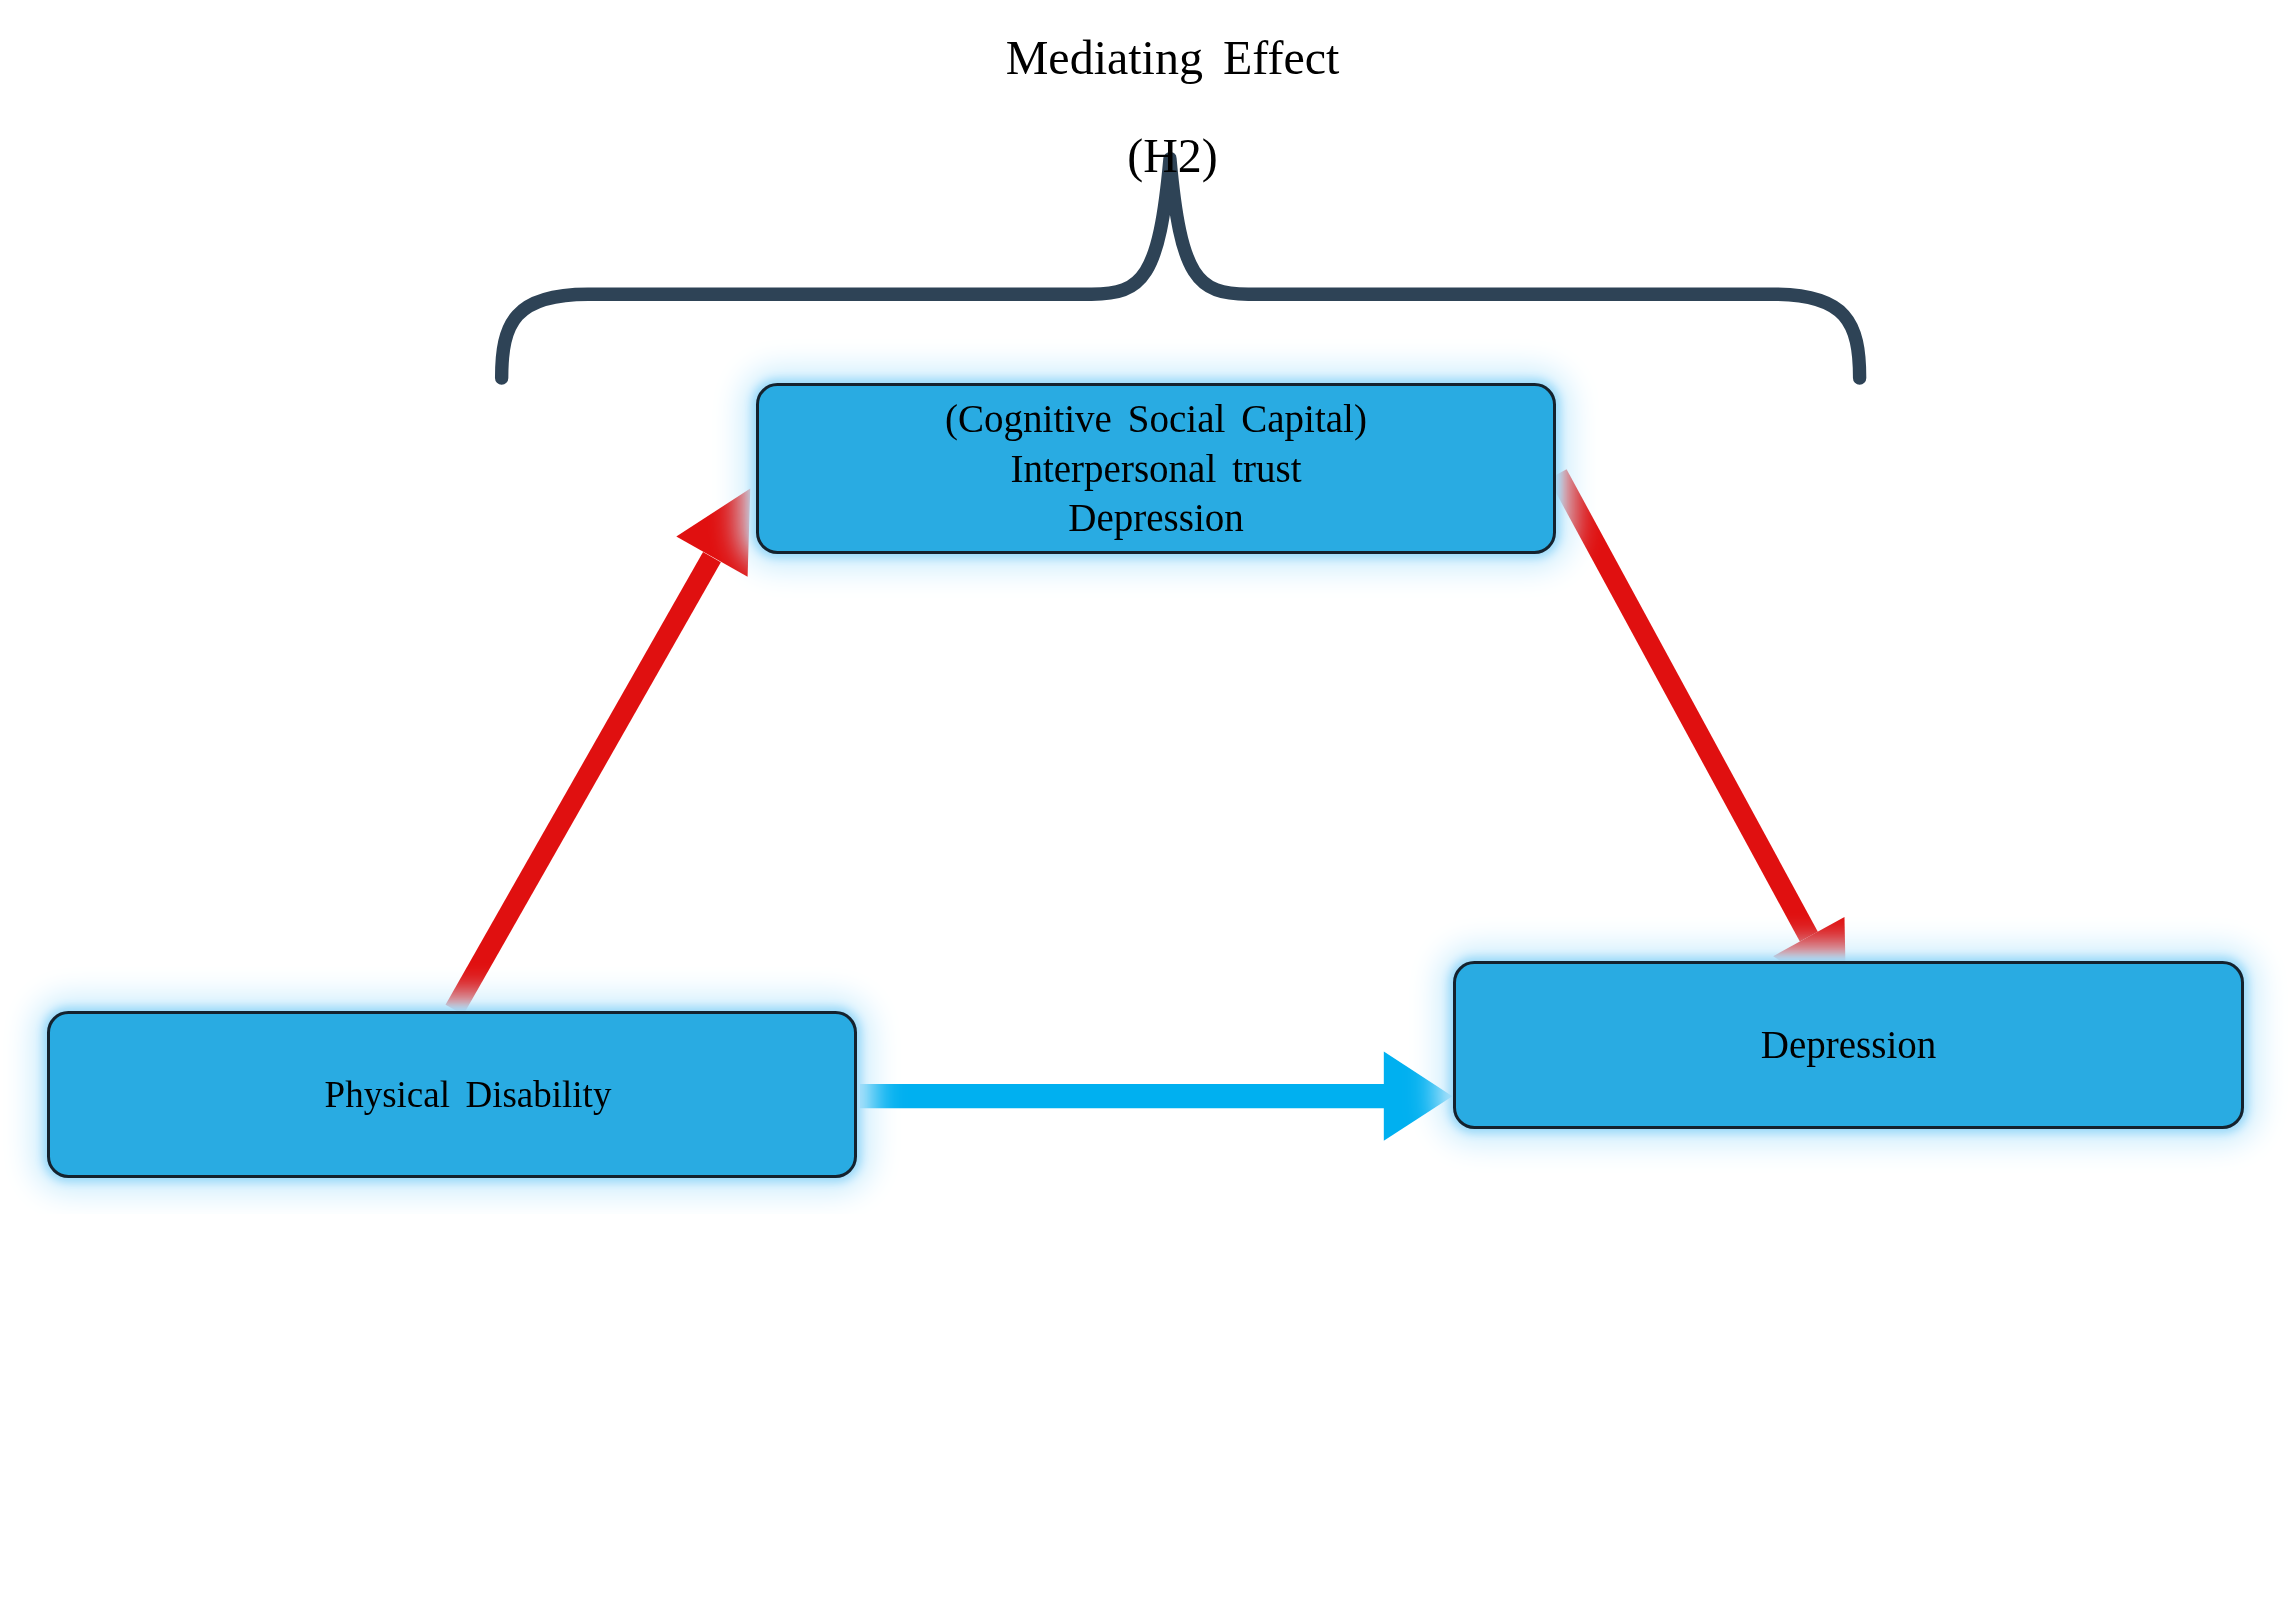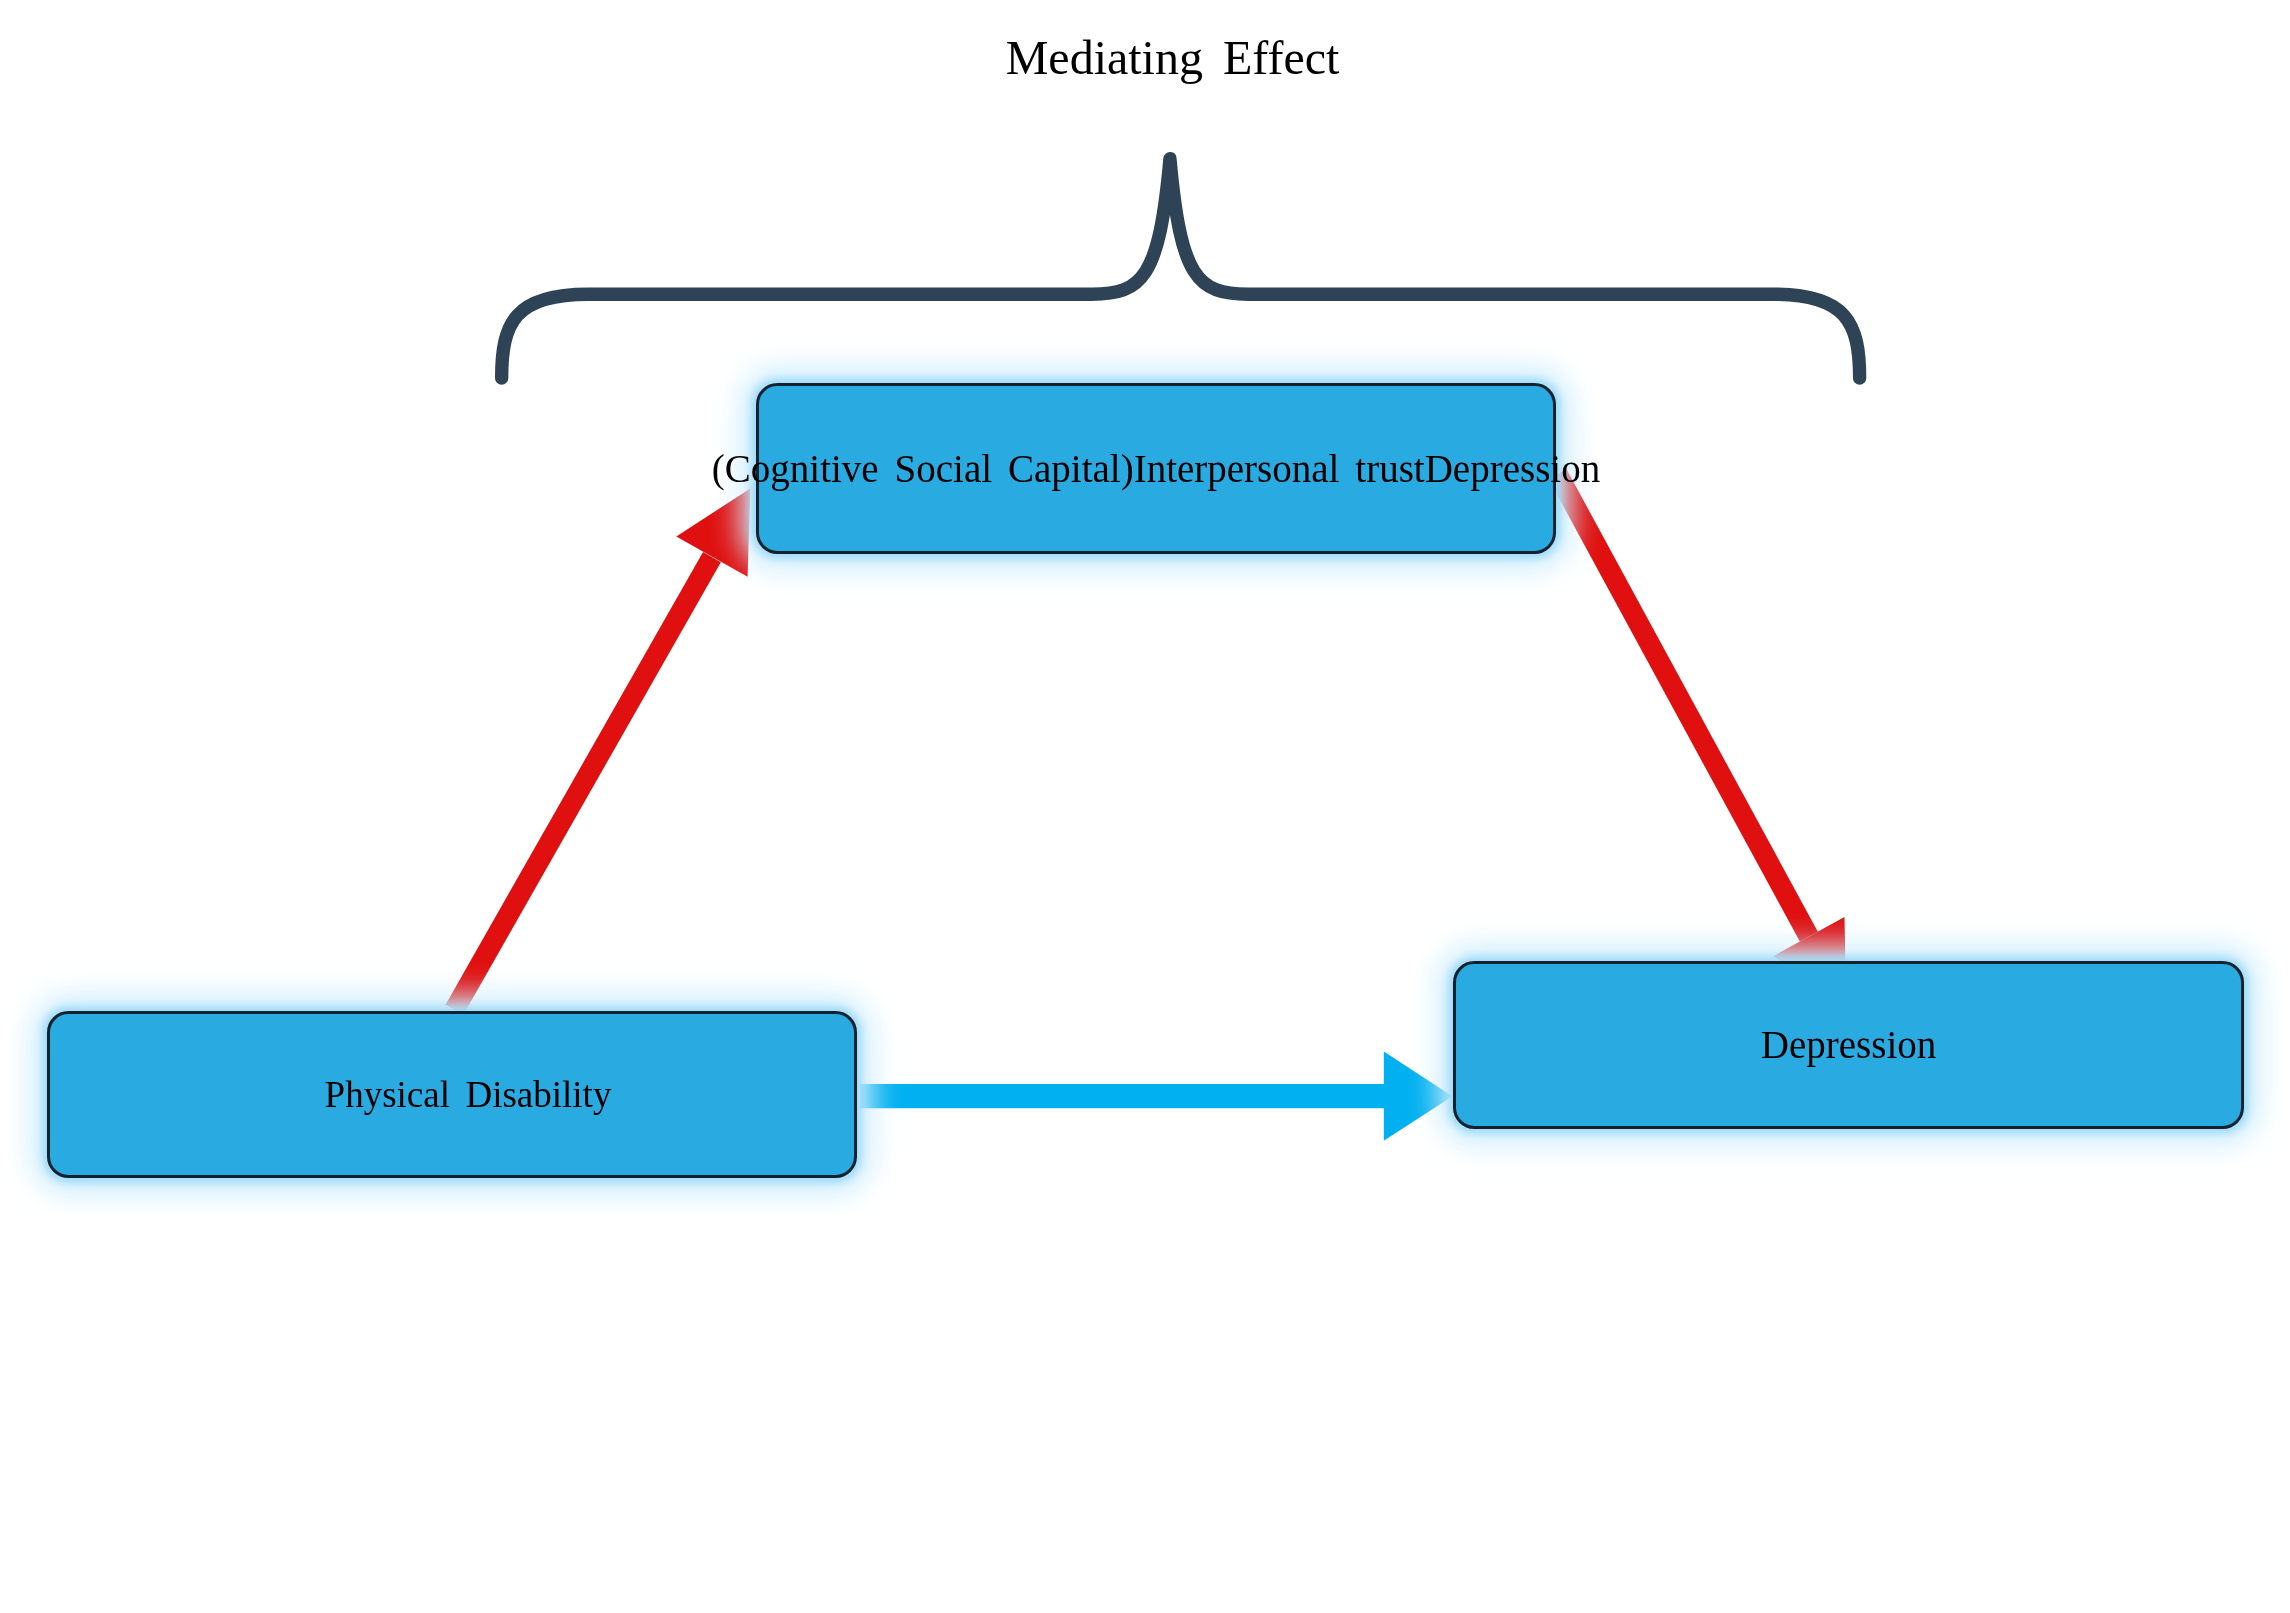--- a/index.html
+++ b/index.html
@@ -30,21 +30,21 @@
   .cyan-shaft { stroke: var(--cyan_arrow, #00B0F0); stroke-width: 27; }
   .cyan-head  { fill: var(--cyan_arrow, #00B0F0); }
   .node {
     position: absolute;
     background: var(--box_fill, #29ABE2);
     border: 3.6px solid var(--box_border, #14222E);
     border-radius: 21.4px;
     box-shadow: 0 0 9px 3.6px var(--box_glow, #9AD9F9),
                 0 0 30px 14.3px var(--box_glow_soft, #CDEDFD);
     display: flex;
-    flex-direction: row;
+    flex-direction: column;
     align-items: center;
     justify-content: center;
     text-align: center;
     box-sizing: border-box;
   }
   .node-text {
     font-size: 39px;
     line-height: 1.28;
     word-spacing: 6.2px;
     color: var(--text, #000);
@@ -84,20 +84,21 @@
       <polygon class="red-head" points="2072,1128 1990,1073 2070,1029"></polygon>
     </g>
 
     <g>
       <line class="cyan-shaft" x1="965" y1="1230" x2="1556" y2="1230"></line>
       <polygon class="cyan-head" points="1630,1230 1553,1180 1553,1280"></polygon>
     </g>
   </svg>
 
   <div class="caption" style="left:816px; top:32px;">Mediating Effect</div>
+  <div class="caption" style="left:816px; top:130px;">(H2)</div>
 
   <div class="node" style="left:756px; top:383px; width:800px; height:171px;">
     <div class="node-text">(Cognitive Social Capital)</div>
     <div class="node-text">Interpersonal trust</div>
     <div class="node-text">Depression</div>
   </div>
 
   <div class="node" style="left:47px; top:1011px; width:810px; height:167px;">
     <div class="node-text" style="font-size:37px;margin-left:32px;">Physical Disability</div>
   </div>

